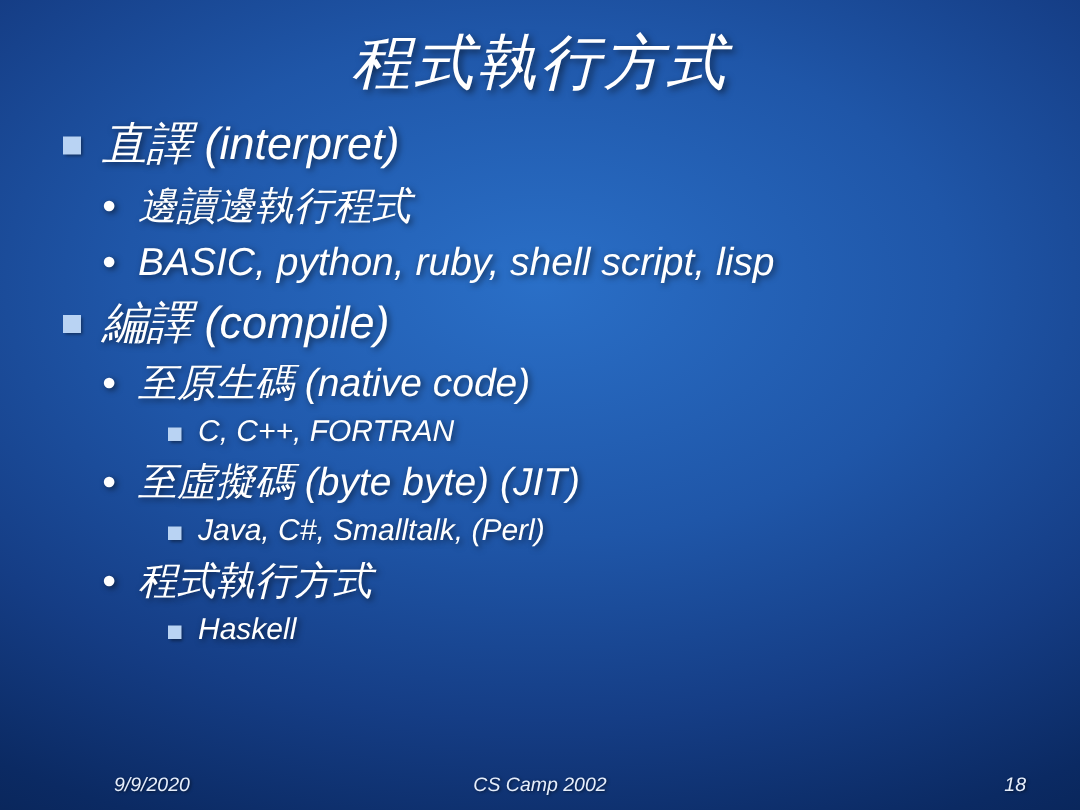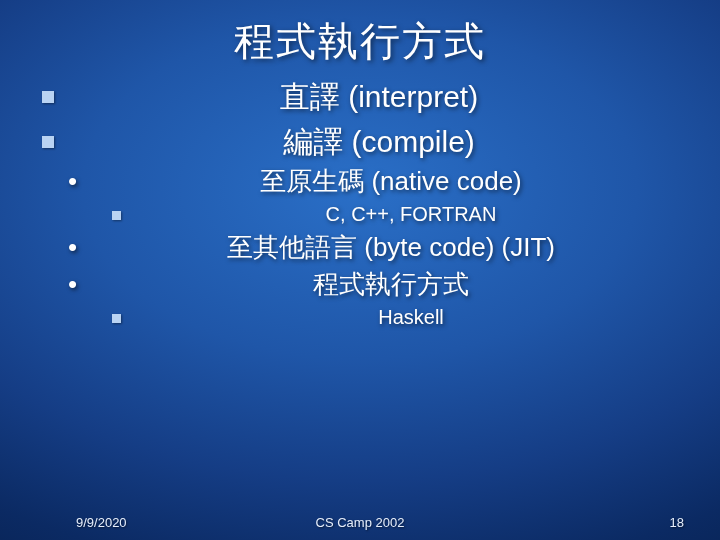--- a/index.html
+++ b/index.html
@@ -15,20 +15,21 @@
     height: 540px;
     background: radial-gradient(ellipse 110% 90% at 50% 35%,
                 #2a6fc7 0%,
                 #1f56a8 35%,
                 #153d85 60%,
                 #0b2a63 80%,
                 #061e4a 100%);
     color: #ffffff;
     position: relative;
     box-sizing: border-box;
+    font-style: italic;
   }
   .title {
     font-size: 40px;
     text-align: center;
     padding-top: 14px;
     letter-spacing: 2px;
     text-shadow: 2px 2px 5px rgba(0,0,0,0.55);
     font-family: "DFKai-SB", "KaiTi", "STKaiti", serif;
   }
   .body {
@@ -36,21 +37,20 @@
   }
   ul { list-style: none; margin: 0; padding: 0; }
   li { text-shadow: 1.5px 1.5px 4px rgba(0,0,0,0.55); }
 
   .lvl1 > li {
     font-size: 30px;
     line-height: 1.35;
     padding-left: 26px;
     position: relative;
     margin: 4px 0 2px 0;
-    text-align: center;
   }
   .lvl1 > li::before {
     content: "";
     position: absolute;
     left: 0;
     top: 14px;
     width: 12px;
     height: 12px;
     background: #b9d3f3;
     box-shadow: 1px 1px 2px rgba(0,0,0,0.4);
@@ -108,35 +108,48 @@
 
 <div class="slide">
 
   <div class="title">程式執行方式</div>
 
   <div class="body">
     <ul class="lvl1">
 
       <li>
         <span>直譯 (interpret)</span>
+        <ul class="lvl2">
+          <li>
+            <span>邊讀邊執行程式</span>
+          </li>
+          <li>
+            <span>BASIC, python, ruby, shell script, lisp</span>
+          </li>
+        </ul>
       </li>
 
       <li>
         <span>編譯 (compile)</span>
         <ul class="lvl2">
           <li>
             <span>至原生碼 (native code)</span>
             <ul class="lvl3">
               <li>
                 <span>C, C++, FORTRAN</span>
               </li>
             </ul>
           </li>
           <li>
-            <span>至其他語言 (byte code) (JIT)</span>
+            <span>至虛擬碼 (byte byte) (JIT)</span>
+            <ul class="lvl3">
+              <li>
+                <span>Java, C#, Smalltalk, (Perl)</span>
+              </li>
+            </ul>
           </li>
           <li>
             <span>程式執行方式</span>
             <ul class="lvl3">
               <li>
                 <span>Haskell</span>
               </li>
             </ul>
           </li>
         </ul>

